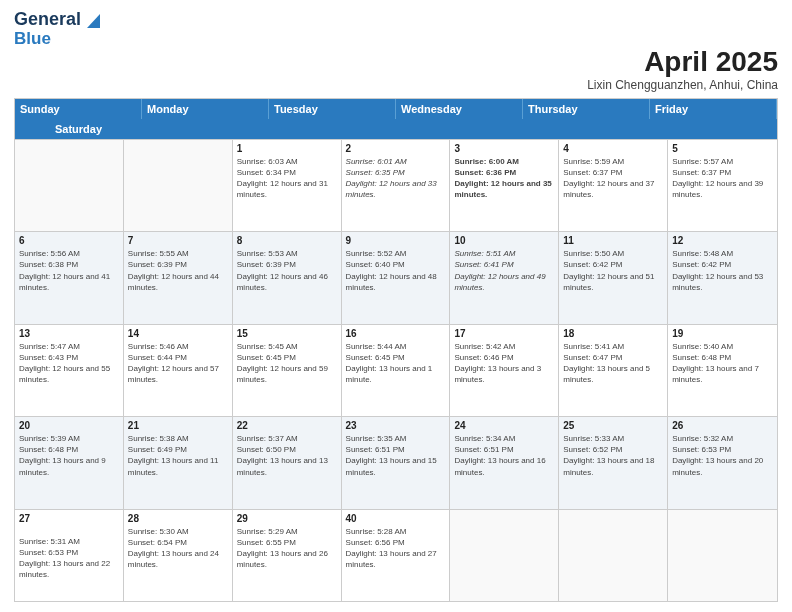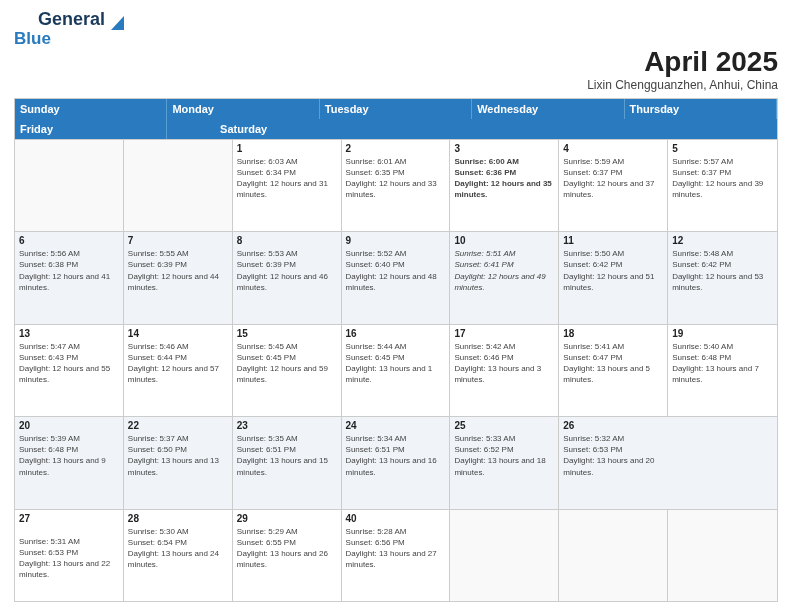--- a/index.html
+++ b/index.html
@@ -33,22 +33,21 @@
       font-size: 18px;
       font-weight: bold;
       color: #1a3a5c;
       line-height: 1.1;
     }
     .logo-text span {
       color: #2a7abf;
     }
     .logo-row {
       display: flex;
-      align-items: flex-end;
-      margin-left: 24px;
+      align-items: flex-start;
     }
     .title-area {
       text-align: right;
     }
     .month-title {
       font-size: 28px;
       font-weight: bold;
       color: #222;
       line-height: 1.1;
       margin-top: 37px;
@@ -58,21 +57,21 @@
       color: #444;
     }
     .calendar {
       flex: 1;
       display: flex;
       flex-direction: column;
       border: 1px solid #ccc;
     }
     .cal-header-row {
       display: grid;
-      grid-template-columns: repeat(5, 1fr);
+      grid-template-columns: repeat(6, 1fr);
       background: #2a7abf;
     }
     .cal-header-cell {
       color: #fff;
       font-size: 11px;
       font-weight: bold;
       text-align: left;
       padding: 4px 5px;
       border-right: 1px solid #5a9fd4;
     }
@@ -154,21 +153,21 @@
           <div class="cal-cell empty"></div>
           <div class="cal-cell empty"></div>
           <div class="cal-cell">
             <div class="cell-day">1</div>
             <div class="cell-info" style="white-space: pre-wrap;">Sunrise: 6:03 AM
 Sunset: 6:34 PM
 Daylight: 12 hours and 31 minutes.</div>
           </div>
           <div class="cal-cell">
             <div class="cell-day">2</div>
-            <div class="cell-info" style="white-space: pre-wrap;">Sunrise: 6:01 AM
+            <div class="cell-info" style="white-space: pre-wrap; font-style: italic;">Sunrise: 6:01 AM
 Sunset: 6:35 PM
 Daylight: 12 hours and 33 minutes.</div>
           </div>
           <div class="cal-cell">
             <div class="cell-day">3</div>
             <div class="cell-info" style="white-space: pre-wrap; font-weight: bold;">Sunrise: 6:00 AM
 Sunset: 6:36 PM
 Daylight: 12 hours and 35 minutes.</div>
           </div>
           <div class="cal-cell">
@@ -271,20 +270,26 @@
 Sunset: 6:48 PM
 Daylight: 13 hours and 7 minutes.</div>
           </div>
         </div>
         <div class="cal-week">
           <div class="cal-cell">
             <div class="cell-day">20</div>
             <div class="cell-info" style="white-space: pre-wrap;">Sunrise: 5:39 AM
 Sunset: 6:48 PM
 Daylight: 13 hours and 9 minutes.</div>
+          </div>
+          <div class="cal-cell">
+            <div class="cell-day">21</div>
+            <div class="cell-info" style="white-space: pre-wrap;">Sunrise: 5:38 AM
+Sunset: 6:49 PM
+Daylight: 13 hours and 11 minutes.</div>
           </div>
           <div class="cal-cell">
             <div class="cell-day">22</div>
             <div class="cell-info" style="white-space: pre-wrap;">Sunrise: 5:37 AM
 Sunset: 6:50 PM
 Daylight: 13 hours and 13 minutes.</div>
           </div>
           <div class="cal-cell">
             <div class="cell-day">23</div>
             <div class="cell-info" style="white-space: pre-wrap;">Sunrise: 5:35 AM

